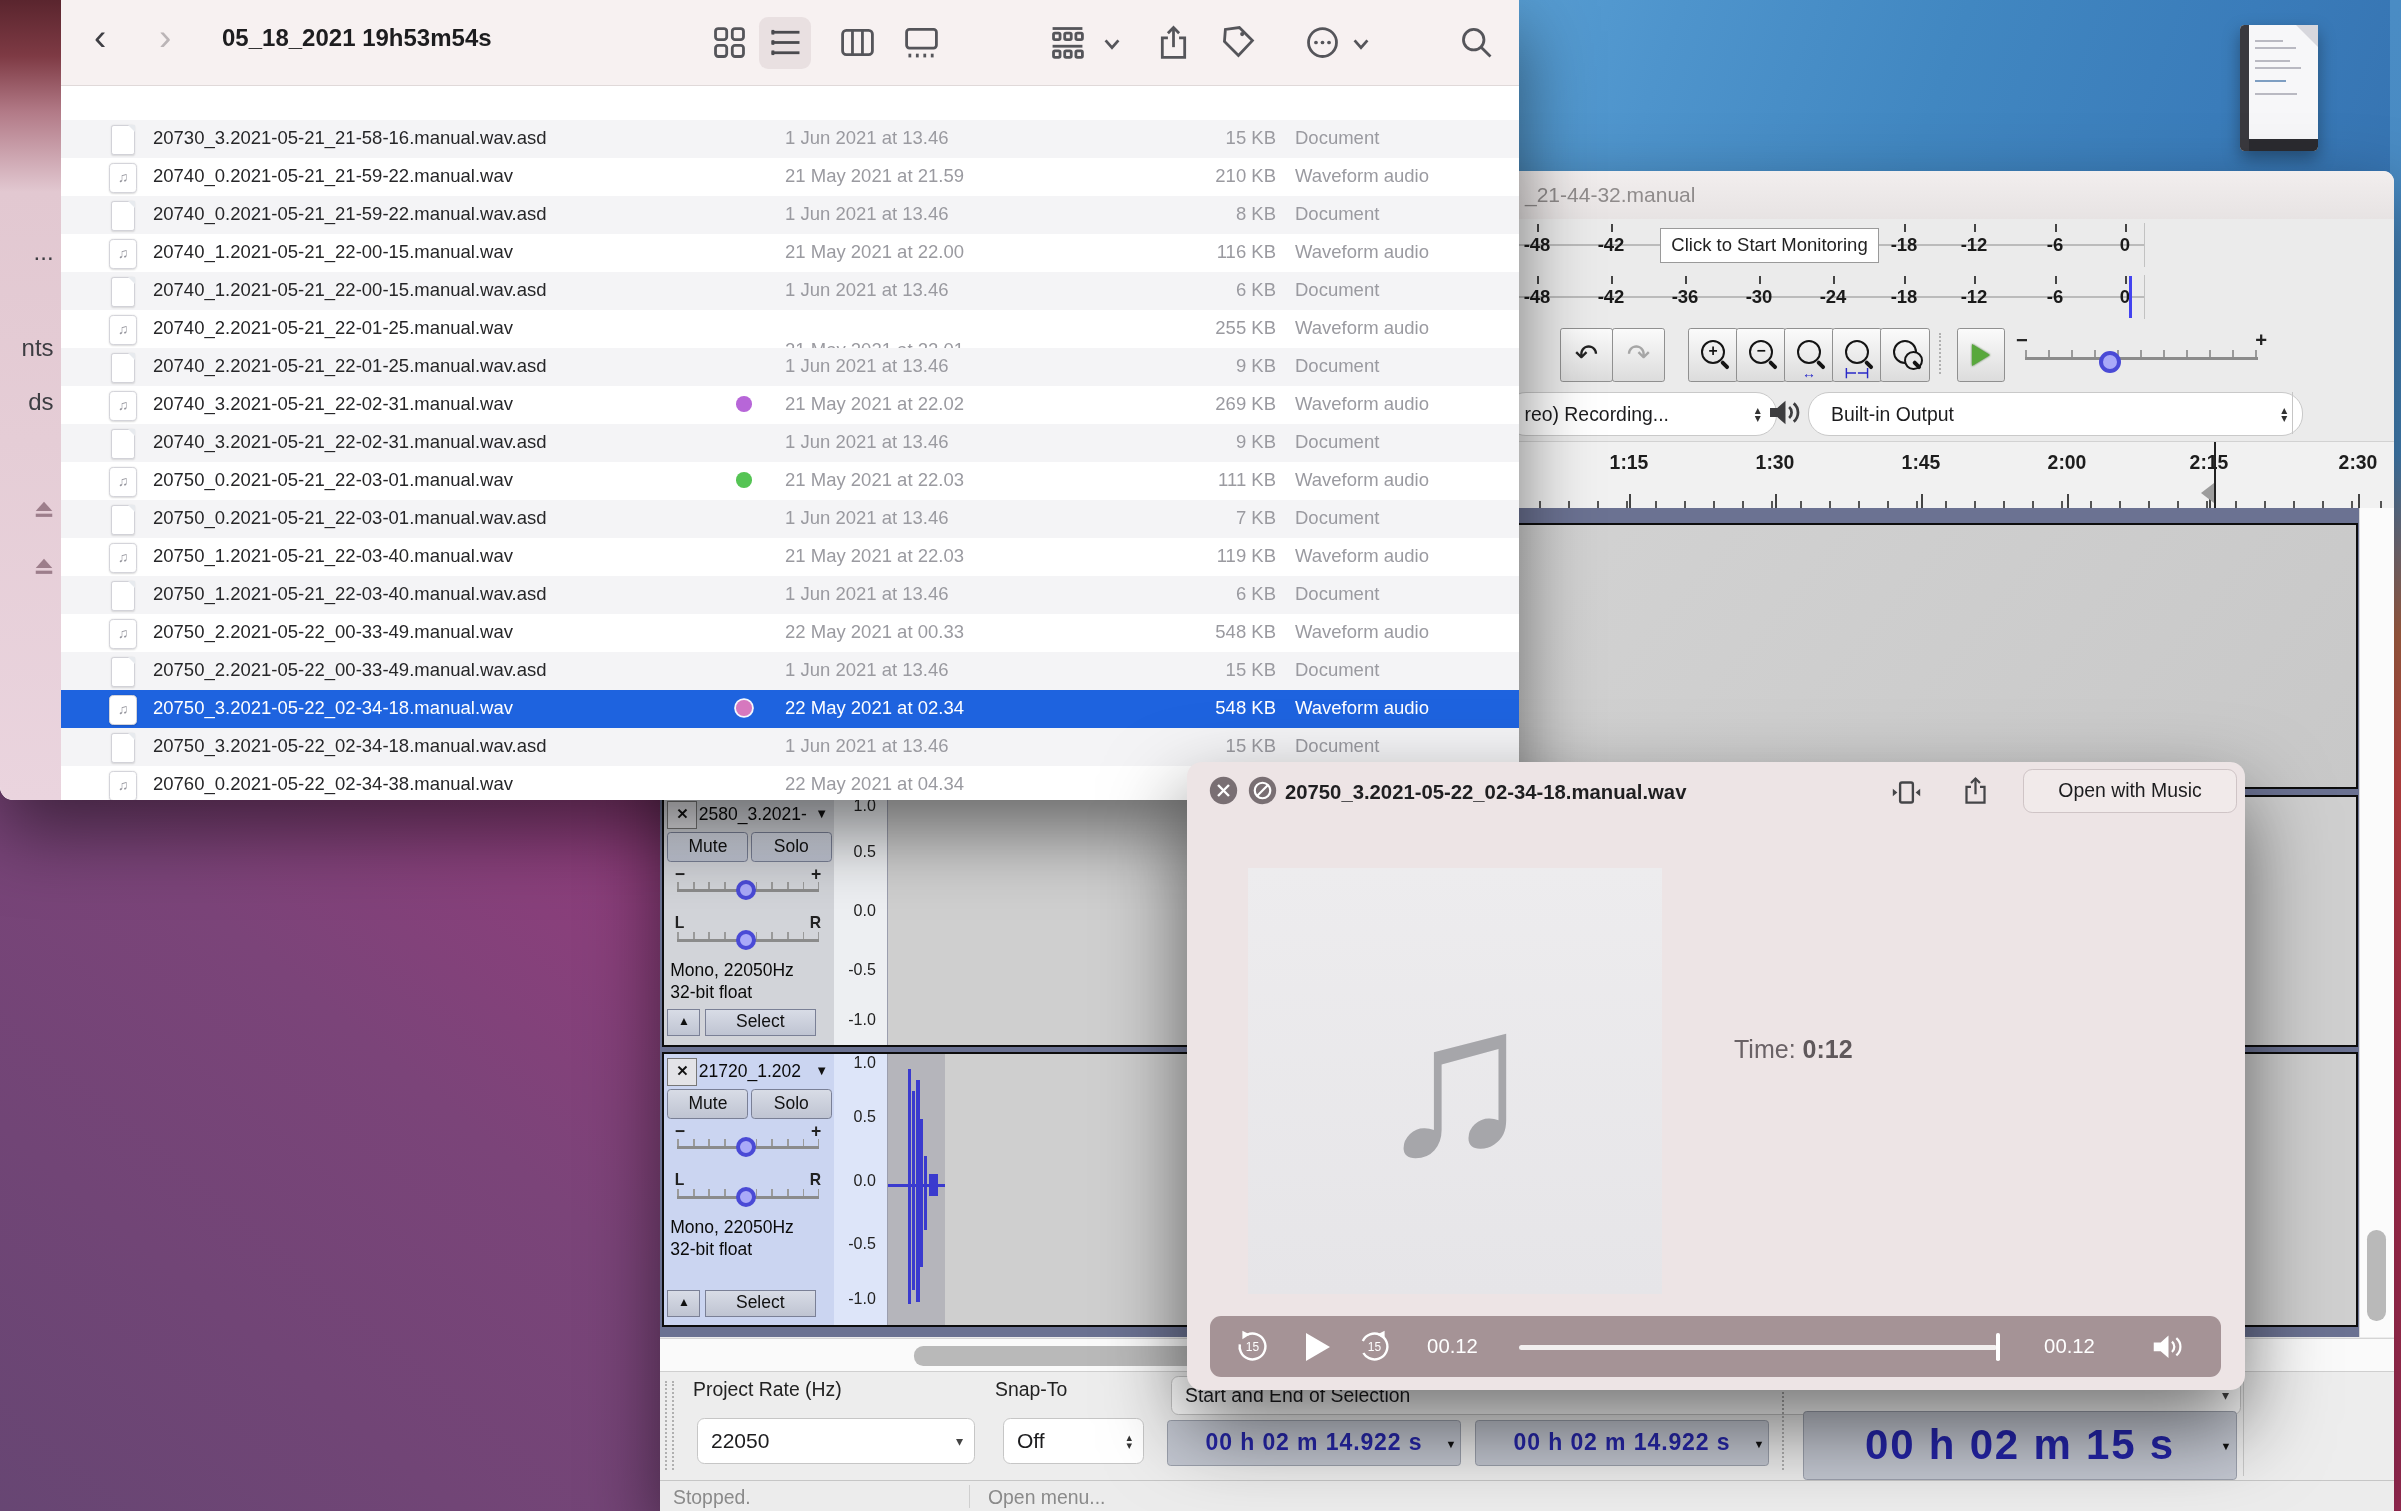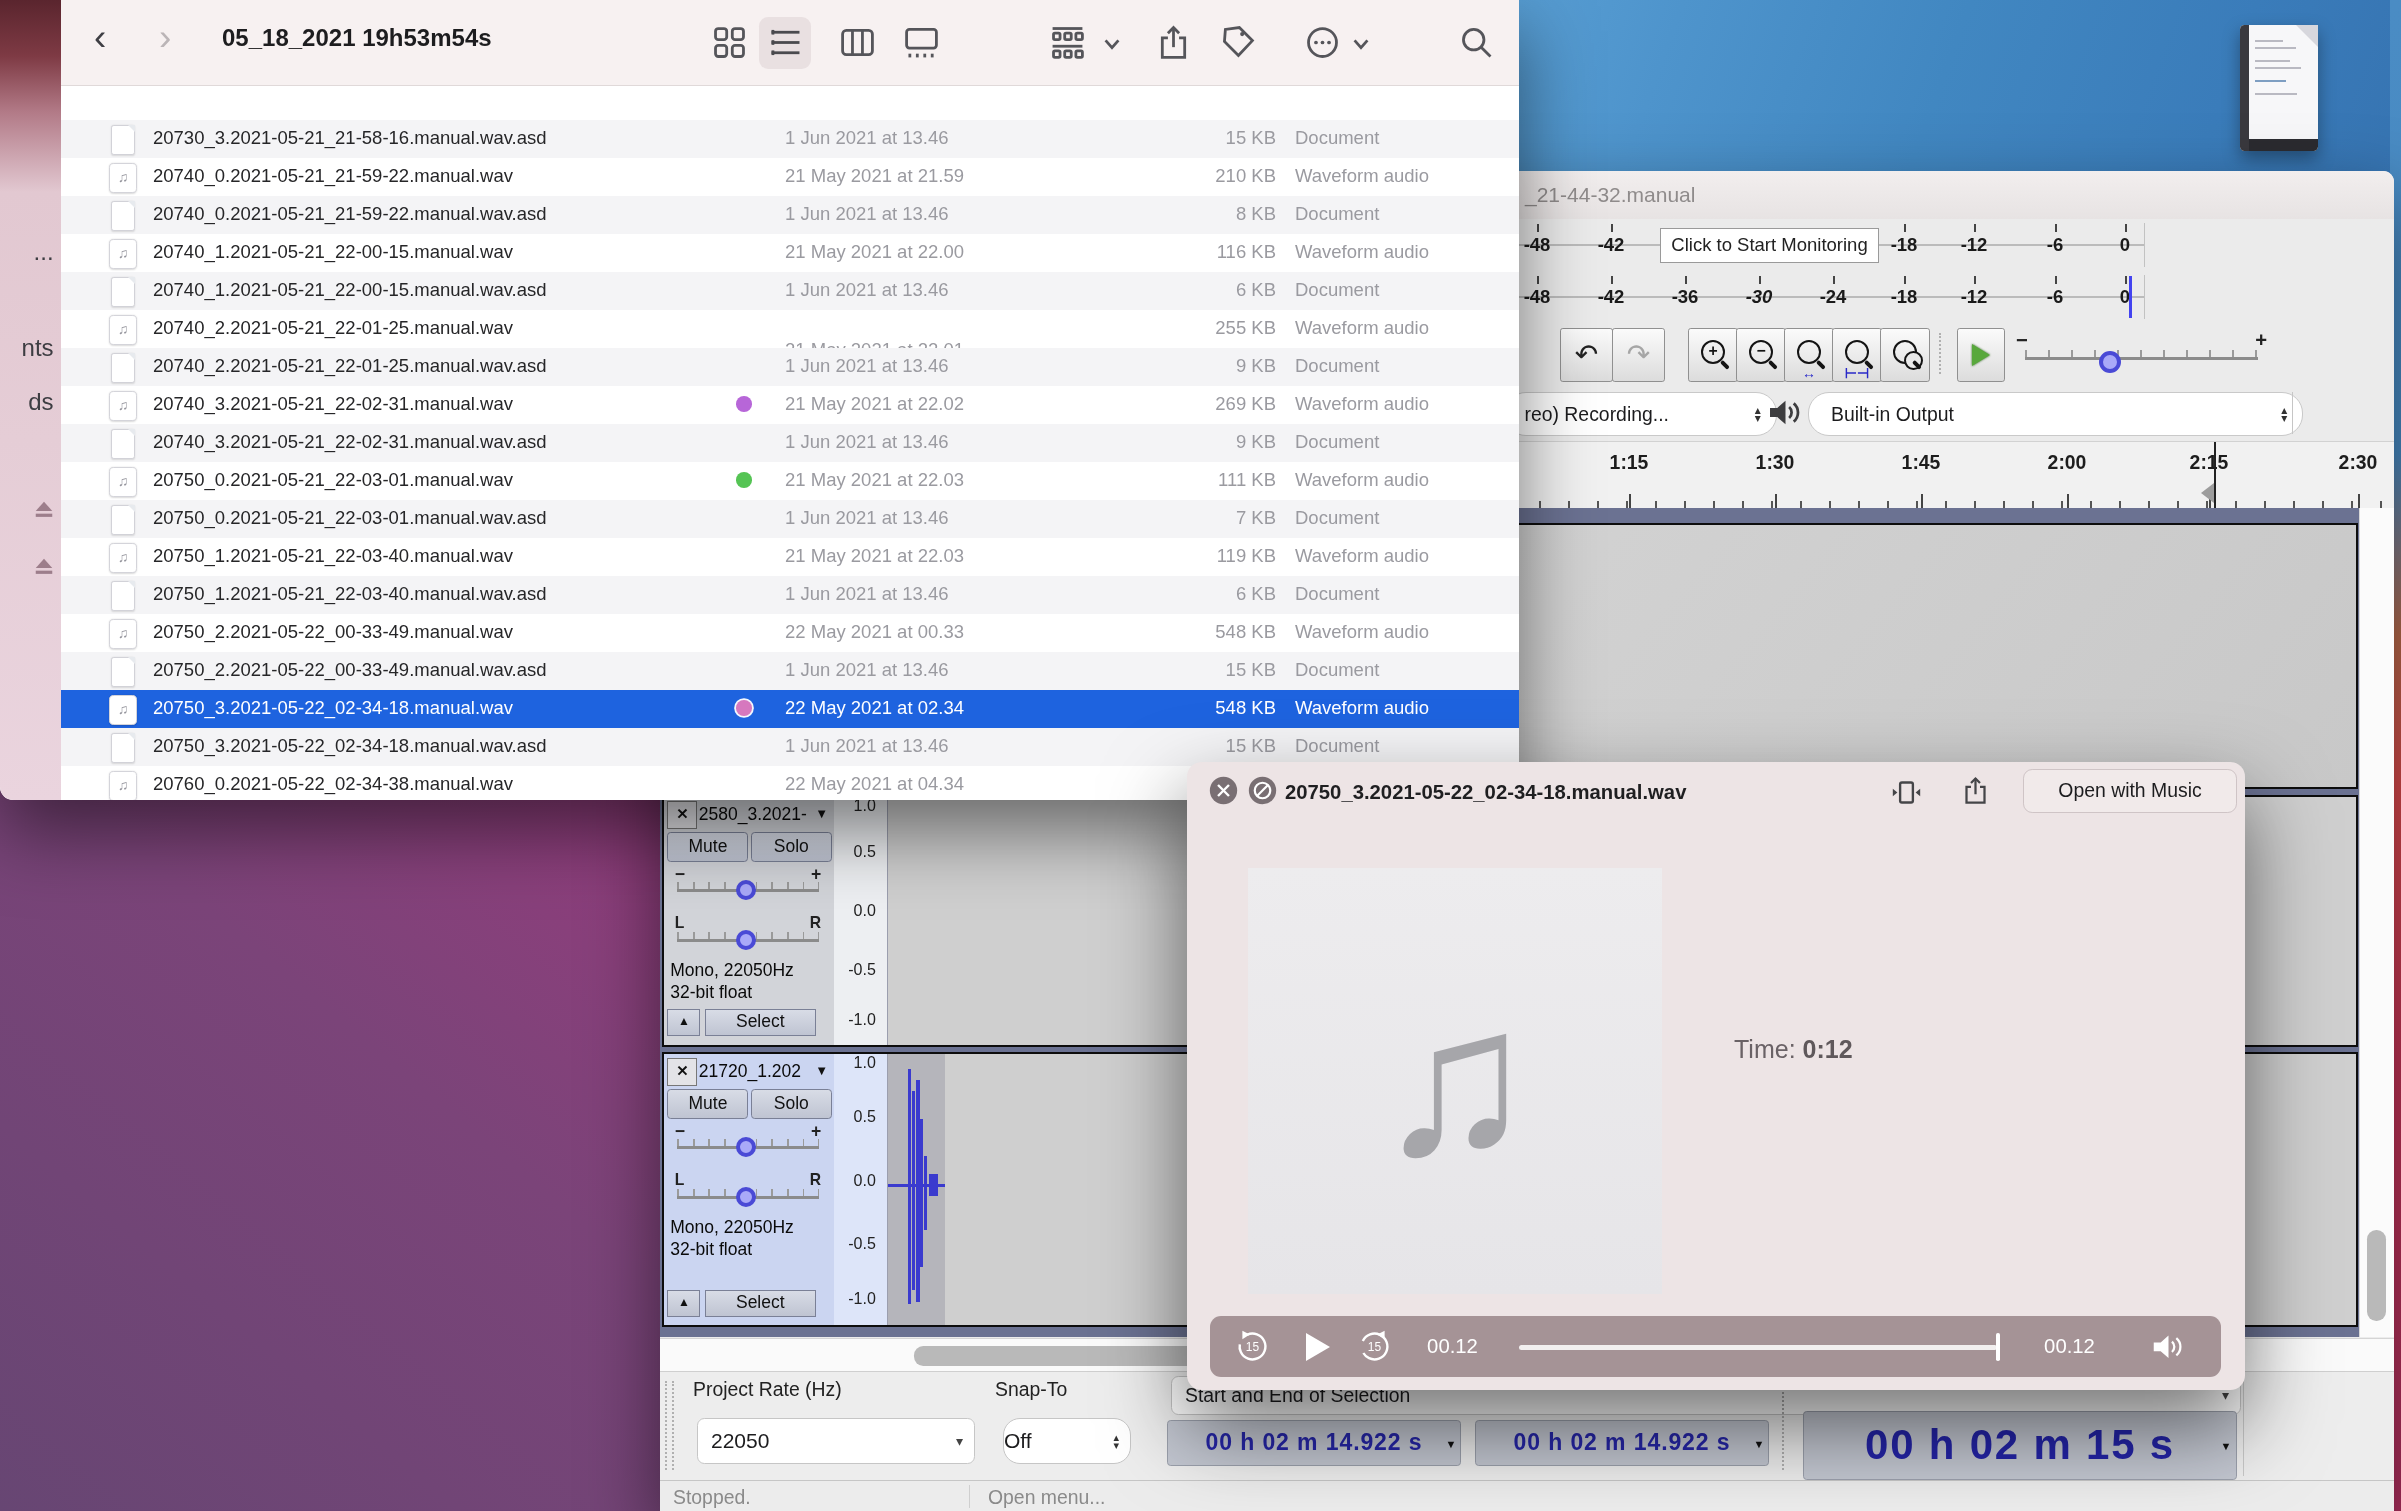--- a/index.html
+++ b/index.html
@@ -221,21 +221,21 @@
     <div id="meter2" class="aud-row">
       <div class="meter-line"></div>
       <div id="meter2-labels">
           <div class="meter-tick" style="left: 877px;"></div>
           <span class="meter-lbl" style="left: 877px;">-48</span>
           <div class="meter-tick" style="left: 951px;"></div>
           <span class="meter-lbl" style="left: 951px;">-42</span>
           <div class="meter-tick" style="left: 1025px;"></div>
           <span class="meter-lbl" style="left: 1025px;">-36</span>
           <div class="meter-tick" style="left: 1099px;"></div>
-          <span class="meter-lbl" style="left: 1099px; font-style: italic;">-30</span>
+          <span class="meter-lbl" style="left: 1099px;">-30</span>
           <div class="meter-tick" style="left: 1173px;"></div>
           <span class="meter-lbl" style="left: 1173px;">-24</span>
           <div class="meter-tick" style="left: 1244px;"></div>
           <span class="meter-lbl" style="left: 1244px;">-18</span>
           <div class="meter-tick" style="left: 1314px;"></div>
           <span class="meter-lbl" style="left: 1314px;">-12</span>
           <div class="meter-tick" style="left: 1395px;"></div>
           <span class="meter-lbl" style="left: 1395px;">-6</span>
           <div class="meter-tick" style="left: 1465px;"></div>
           <span class="meter-lbl" style="left: 1465px;">0</span>
@@ -427,21 +427,21 @@
 
     <div id="selrow">
       <div class="grip" style="left:4.6px;top:9.2px;height:89px;"></div>
       <div class="grip" style="left:12px;top:9.2px;height:89px;"></div>
       <span class="sel-lbl" style="left:33px;">Project Rate (Hz)</span>
       <div class="combo" style="left:37px;top:46px;width:263px;height:44px;padding-left:13px;">
         <span>22050</span>
         <span class="cv">▾</span>
       </div>
       <span class="sel-lbl" style="left:335px;">Snap-To</span>
-      <div class="combo" style="left:343px;top:46px;width:126px;height:44px;border-radius:17px;">
+      <div class="combo" style="left:343px;top:46px;width:126px;height:44px;padding-left:13px;">
         <span>Off</span>
         <span class="cud">
             <span>▴</span>
             <span>▾</span>
           </span>
       </div>
       <div class="combo" style="left:511px;top:3.7px;width:1055px;height:37px;padding-left:13px;font-size:19.4px;">
         <span>Start and End of Selection</span>
         <span class="cv">▾</span>
       </div>

